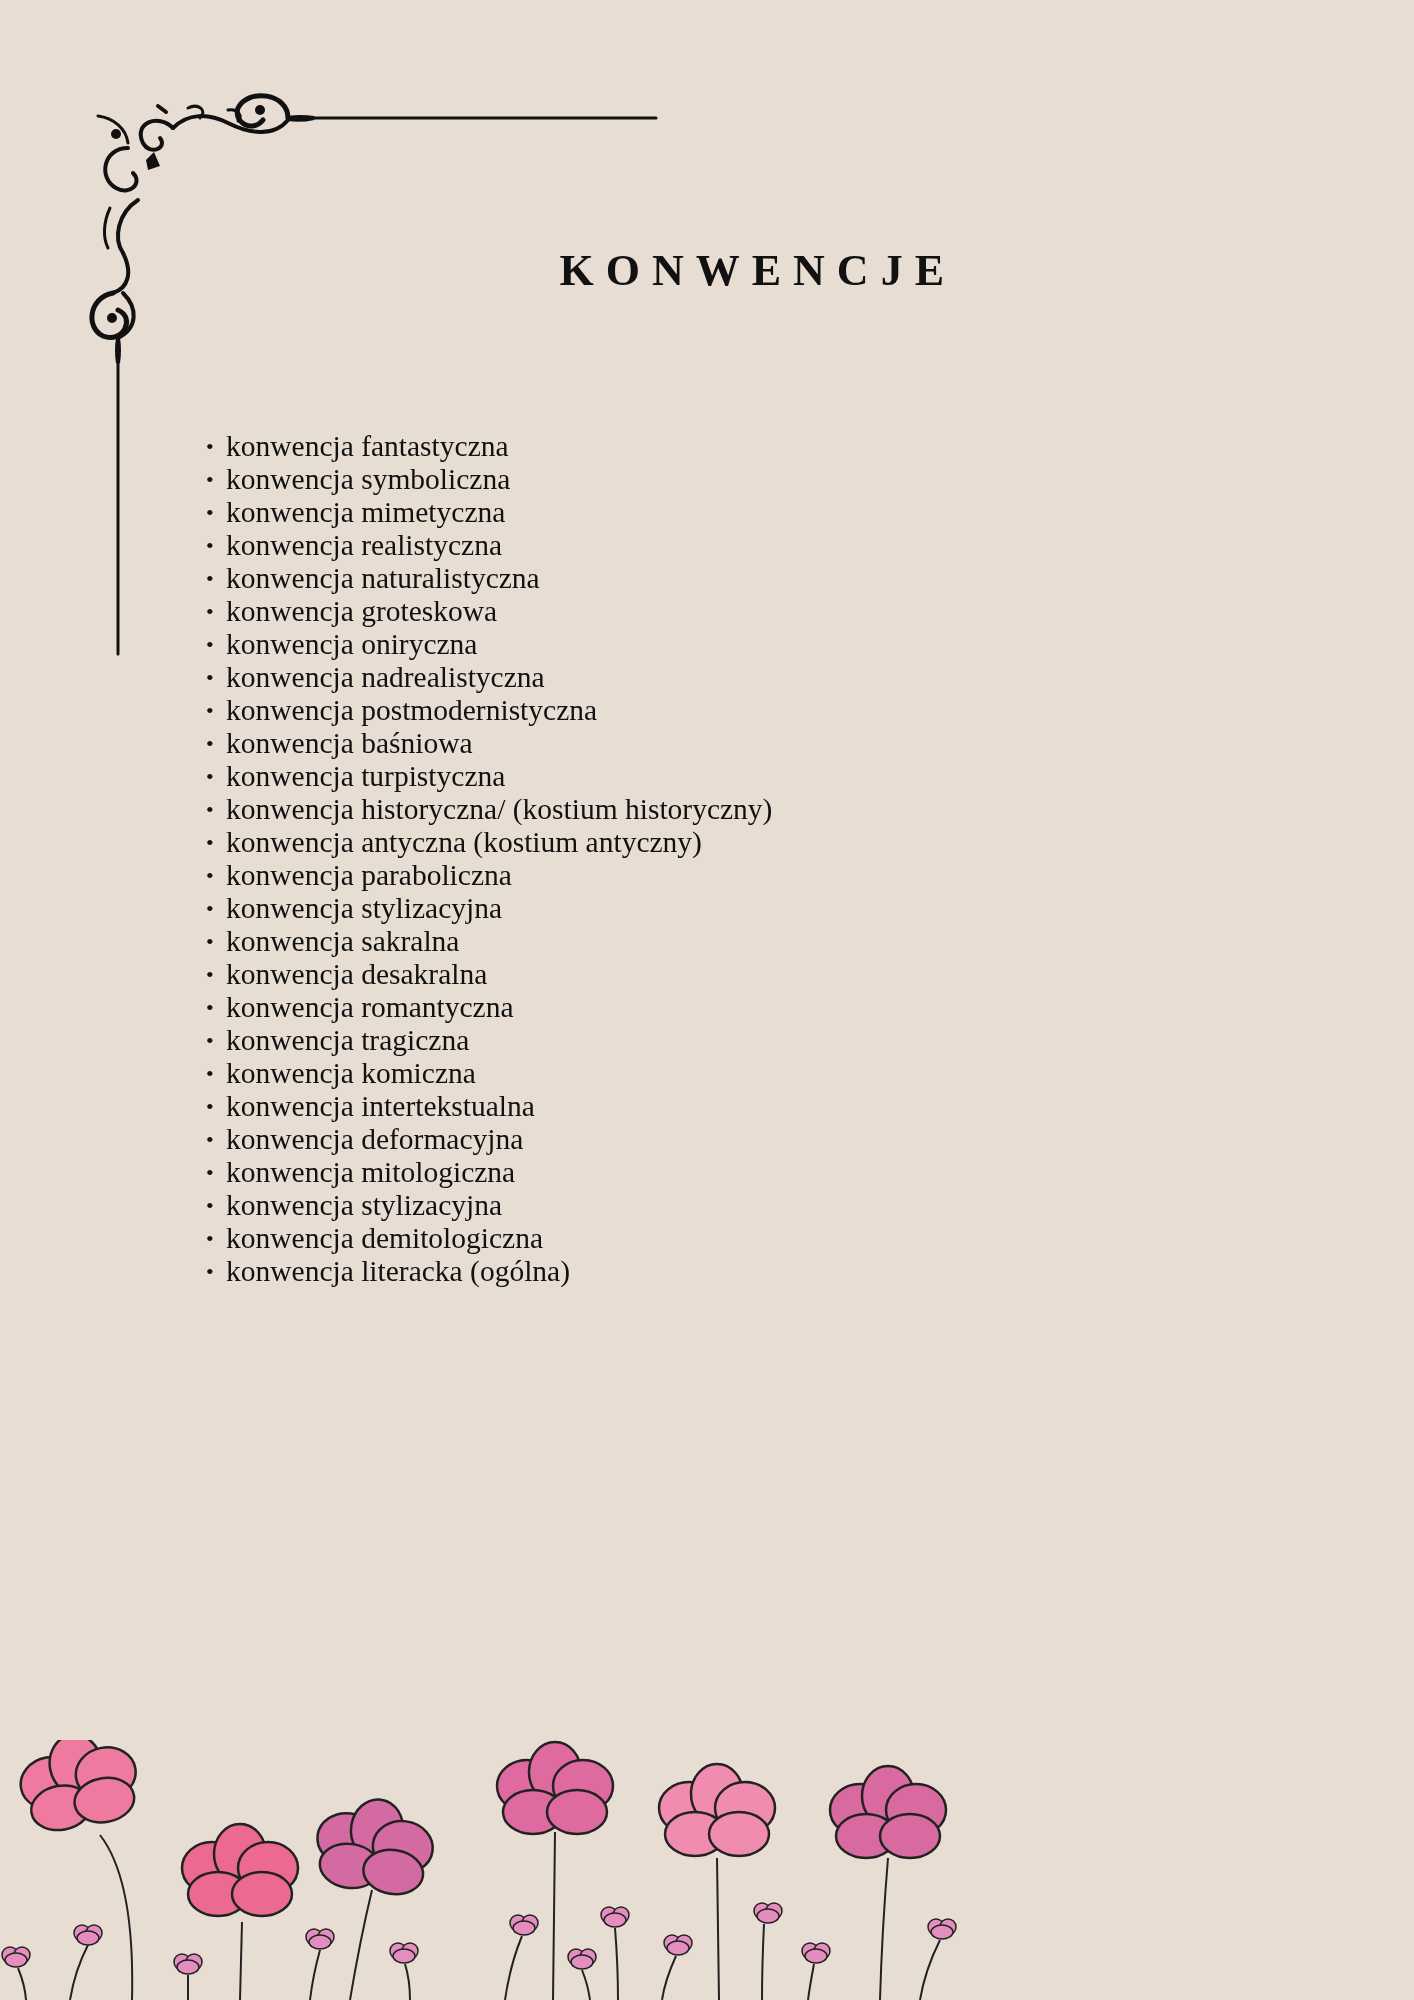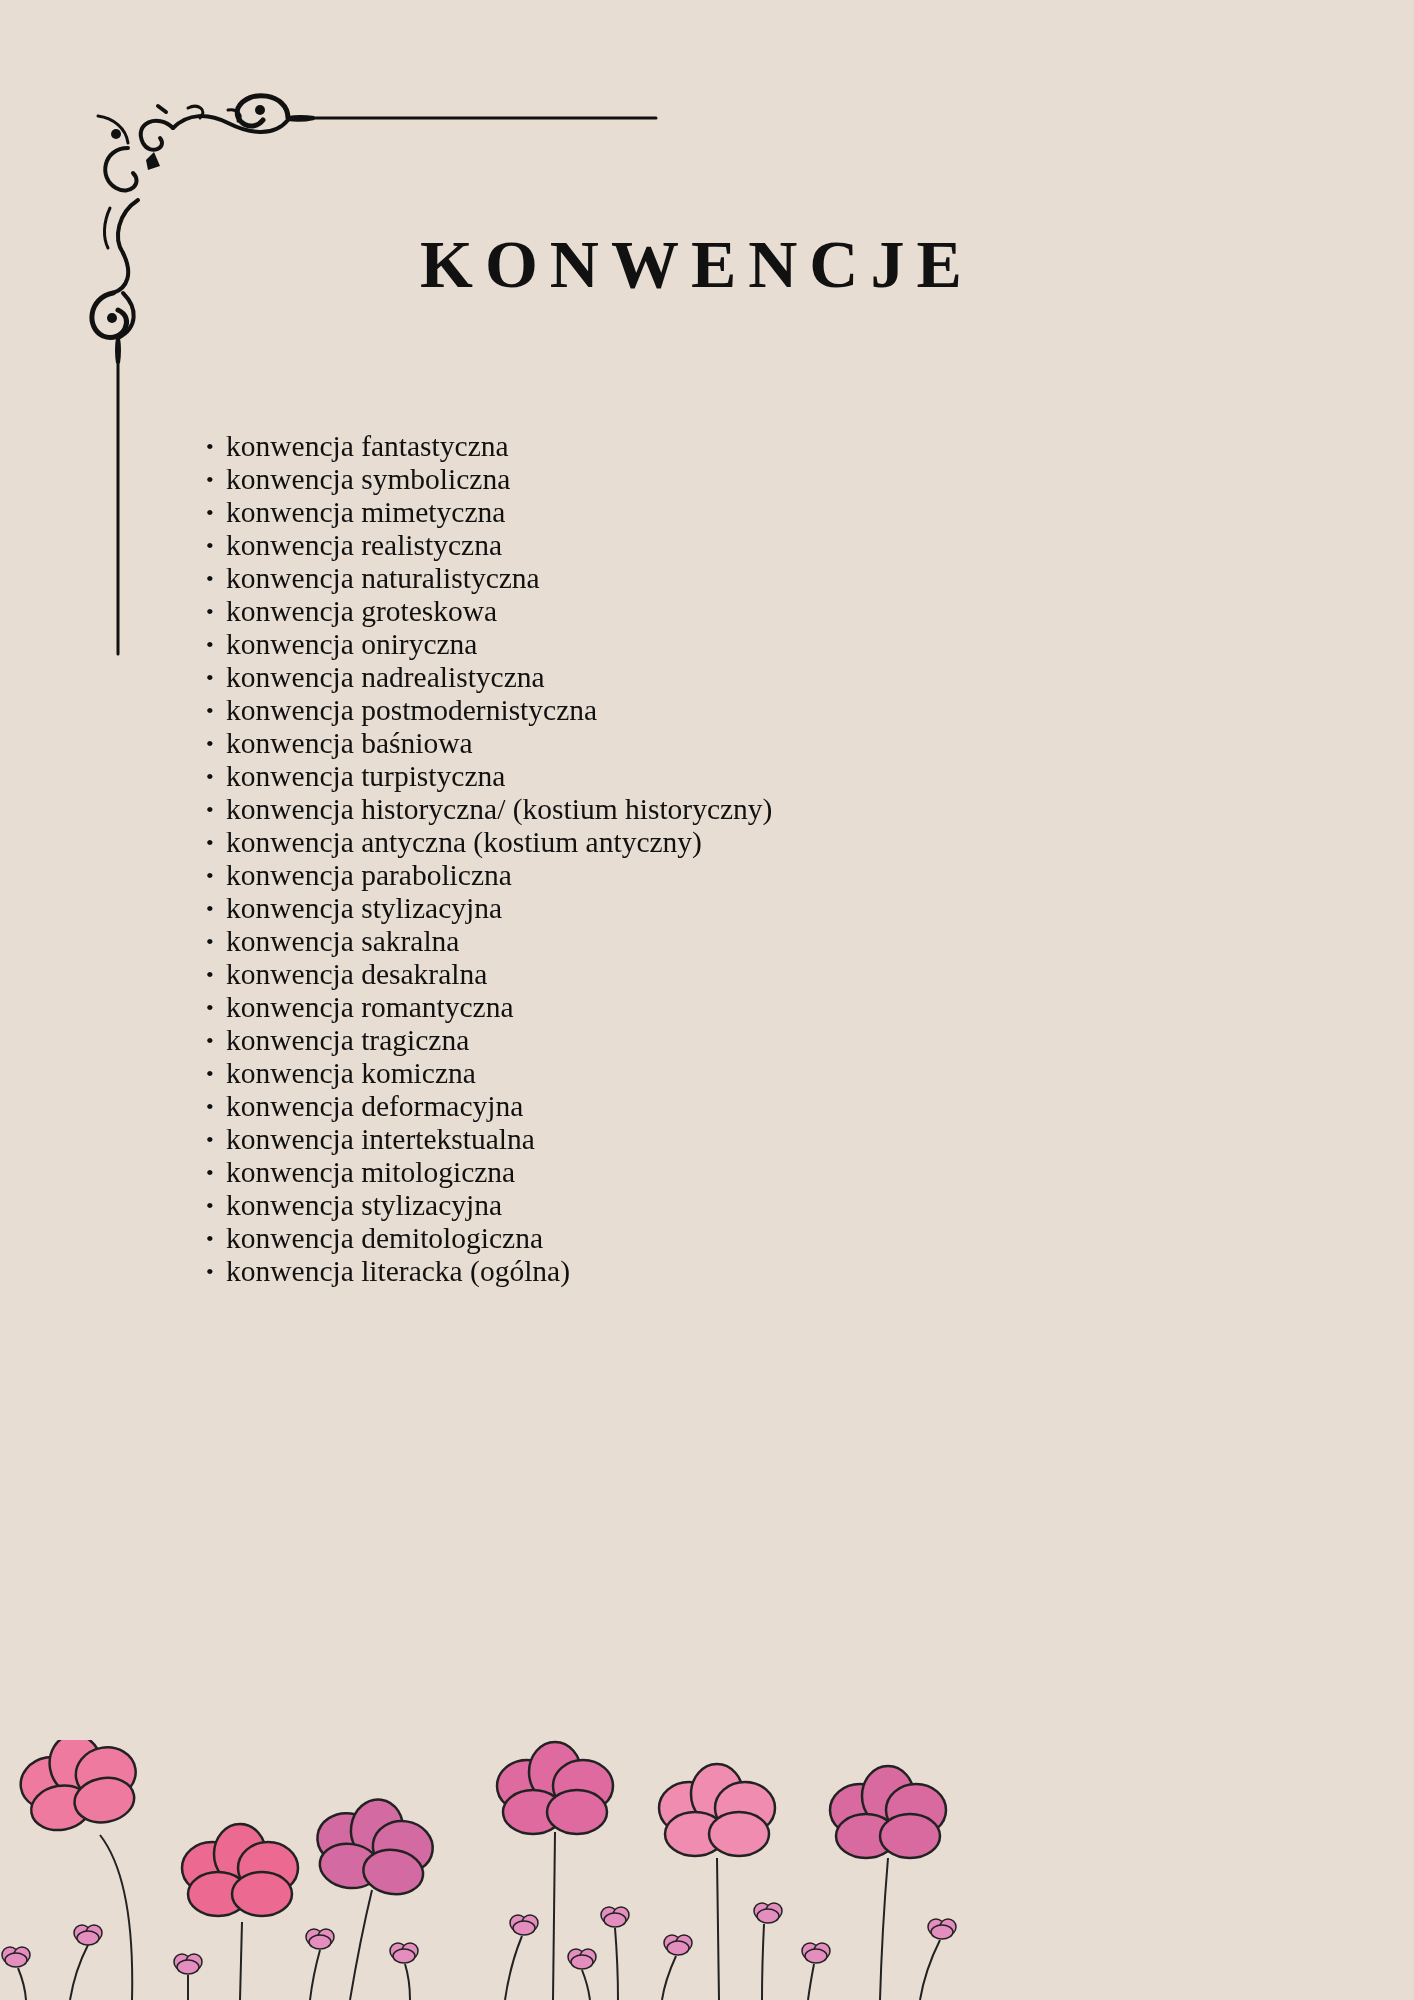--- a/index.html
+++ b/index.html
@@ -6,22 +6,22 @@
     body {
       width: 1414px; height: 2000px;
       background: #e8ddd2;
       position: relative; overflow: hidden;
       font-family: "Liberation Serif", "DejaVu Serif", serif;
       color: #111;
     }
     .corner-ornament { position: absolute; left: 88px; top: 88px; width: 580px; height: 580px; }
     .title {
       position: absolute; left: 420px; top: 228px; width: 530px;
-      text-align: right; font-weight: bold; font-size: 68px;
-      letter-spacing: 12px; line-height: 73px; margin: 0;
+      text-align: right; font-weight: bold; font-size: 44px;
+      letter-spacing: 12px; line-height: 73px; margin: 6px;
     }
     .title span { display: block; }
     .conv-list {
       position: absolute; left: 206px; top: 430px; margin: 0; padding: 0; list-style: none;
       font-size: 29.5px; line-height: 32px;
     }
     .conv-list li { white-space: nowrap; }
     .conv-list .bullet { display: inline-block; width: 20px; font-size: 22px; vertical-align: 2px; }
     .flowers { position: absolute; left: 0; top: 1740px; width: 1000px; height: 260px; }
   </style>
@@ -79,22 +79,22 @@
   <li><span class="bullet">•</span><span>konwencja turpistyczna</span></li>
   <li><span class="bullet">•</span><span>konwencja historyczna/ (kostium historyczny)</span></li>
   <li><span class="bullet">•</span><span>konwencja antyczna (kostium antyczny)</span></li>
   <li><span class="bullet">•</span><span>konwencja paraboliczna</span></li>
   <li><span class="bullet">•</span><span>konwencja stylizacyjna</span></li>
   <li><span class="bullet">•</span><span>konwencja sakralna</span></li>
   <li><span class="bullet">•</span><span>konwencja desakralna</span></li>
   <li><span class="bullet">•</span><span>konwencja romantyczna</span></li>
   <li><span class="bullet">•</span><span>konwencja tragiczna</span></li>
   <li><span class="bullet">•</span><span>konwencja komiczna</span></li>
+  <li><span class="bullet">•</span><span>konwencja intertekstualna</span></li>
   <li><span class="bullet">•</span><span>konwencja deformacyjna</span></li>
-  <li><span class="bullet">•</span><span>konwencja intertekstualna</span></li>
   <li><span class="bullet">•</span><span>konwencja mitologiczna</span></li>
   <li><span class="bullet">•</span><span>konwencja stylizacyjna</span></li>
   <li><span class="bullet">•</span><span>konwencja demitologiczna</span></li>
   <li><span class="bullet">•</span><span>konwencja literacka (ogólna)</span></li>
 </ul>
 
 <svg class="flowers" viewBox="0 0 1000 260">
   <defs>
     <g id="bigflower">
       <ellipse cx="-28" cy="-22" rx="30" ry="26"></ellipse>

